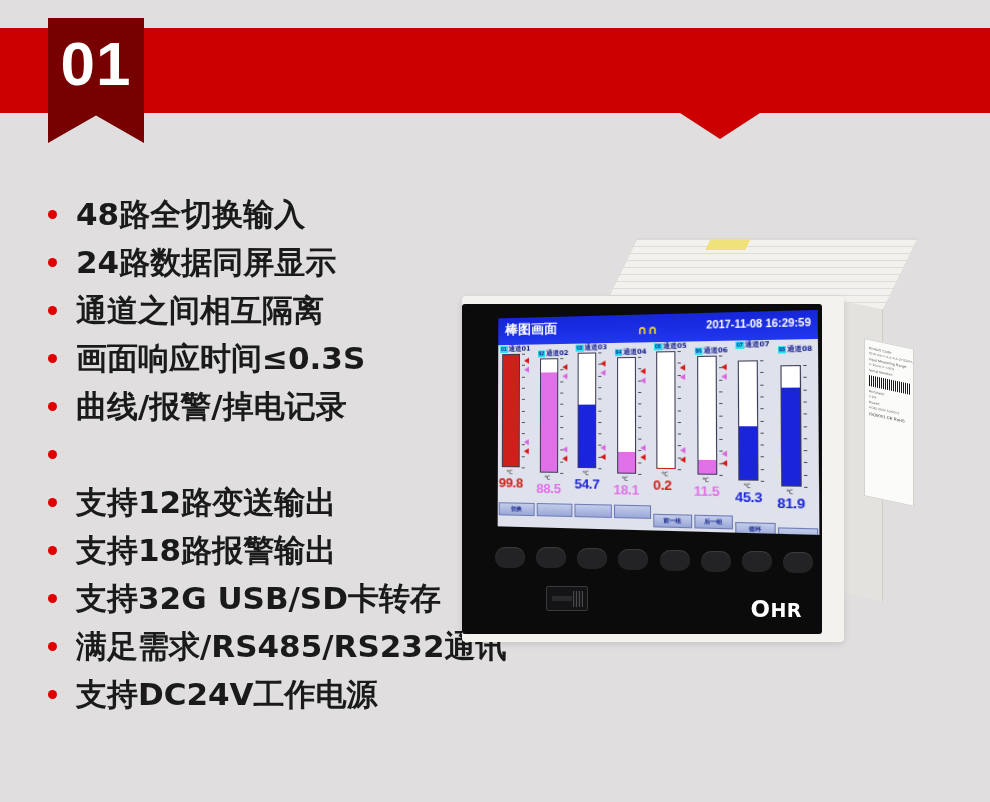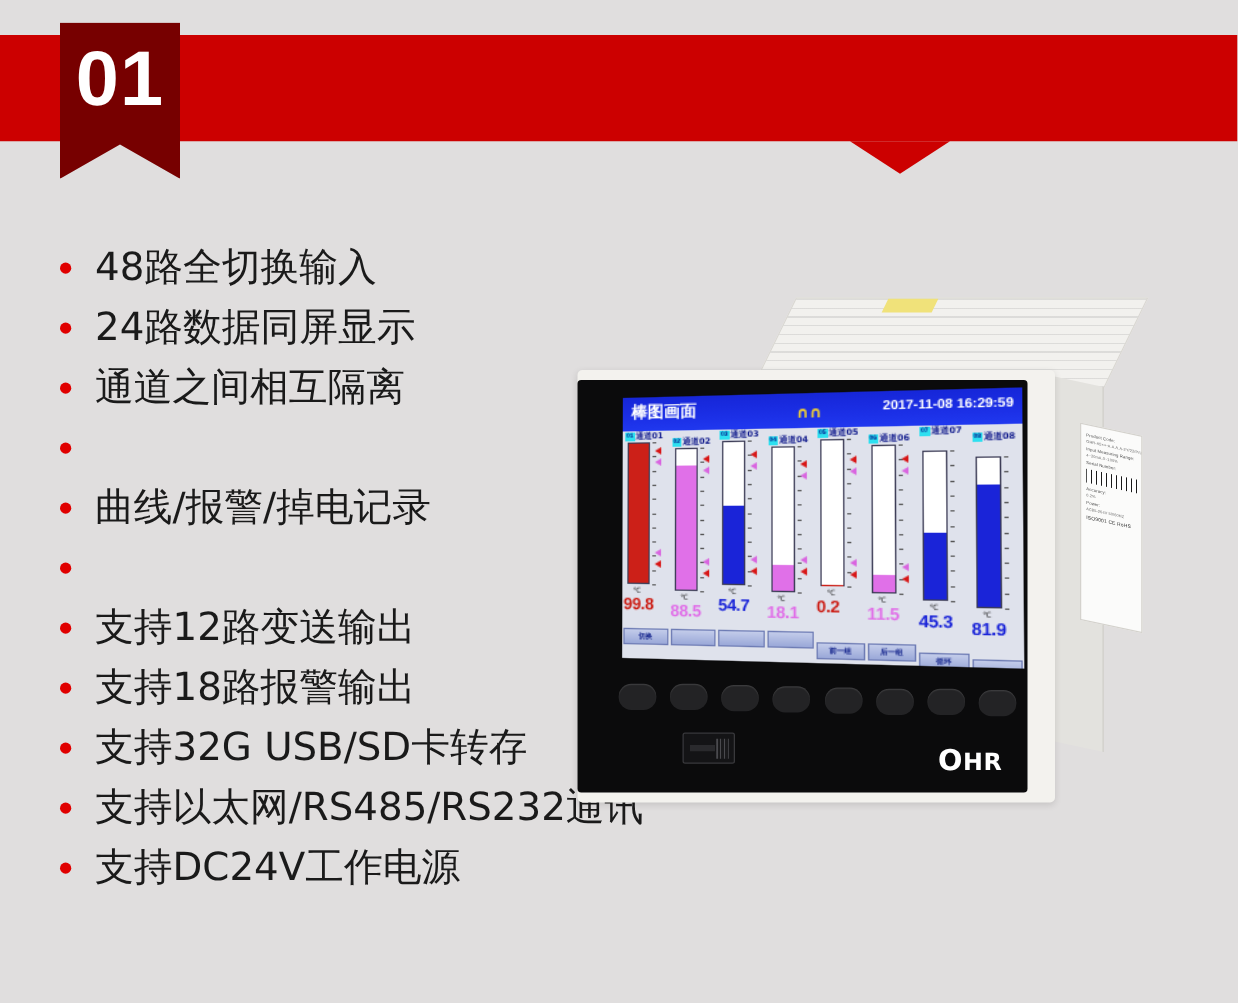--- a/index.html
+++ b/index.html
@@ -50,20 +50,21 @@
     height:48px;
   }
   .bullet{
     width:9px;height:9px;border-radius:50%;
     background:#e00000; flex:0 0 auto; margin-right:19px;
   }
   .feature-text{
     font-size:31px; color:#1a1a1a; line-height:1;
     font-family:"DejaVu Sans","Liberation Sans",sans-serif;
     white-space:nowrap;
+    font-weight:bold;
   }
 
   
   .device{
     position:absolute; left:440px; top:238px;
     width:440px; height:405px;
   }
   
   .dev-rear{
     position:absolute; left:148px; top:0px; width:282px; height:100px;
@@ -262,20 +263,21 @@
       <div class="feature-row">
         <div class="bullet" style="background: rgb(224, 0, 0);"></div>
         <div class="feature-text">24路数据同屏显示</div>
       </div>
       <div class="feature-row">
         <div class="bullet" style="background: rgb(224, 0, 0);"></div>
         <div class="feature-text">通道之间相互隔离</div>
       </div>
       <div class="feature-row">
         <div class="bullet" style="background: rgb(224, 0, 0);"></div>
+        <div class="feature-text">画面响应时间≤0.3S</div>
       </div>
       <div class="feature-row">
         <div class="bullet" style="background: rgb(224, 0, 0);"></div>
         <div class="feature-text">曲线/报警/掉电记录</div>
       </div>
       <div class="feature-row">
         <div class="bullet" style="background: rgb(224, 0, 0);"></div>
       </div>
       <div class="feature-row">
         <div class="bullet" style="background: rgb(224, 0, 0);"></div>
@@ -284,21 +286,21 @@
       <div class="feature-row">
         <div class="bullet" style="background: rgb(224, 0, 0);"></div>
         <div class="feature-text">支持18路报警输出</div>
       </div>
       <div class="feature-row">
         <div class="bullet" style="background: rgb(224, 0, 0);"></div>
         <div class="feature-text">支持32G USB/SD卡转存</div>
       </div>
       <div class="feature-row">
         <div class="bullet" style="background: rgb(224, 0, 0);"></div>
-        <div class="feature-text">支持以太网/RS485/RS232通讯</div>
+        <div class="feature-text">满足需求/RS485/RS232通讯</div>
       </div>
       <div class="feature-row">
         <div class="bullet" style="background: rgb(224, 0, 0);"></div>
         <div class="feature-text">支持DC24V工作电源</div>
       </div>
     </div>
 
   <div class="device">
 
     <div class="dev-rear">

